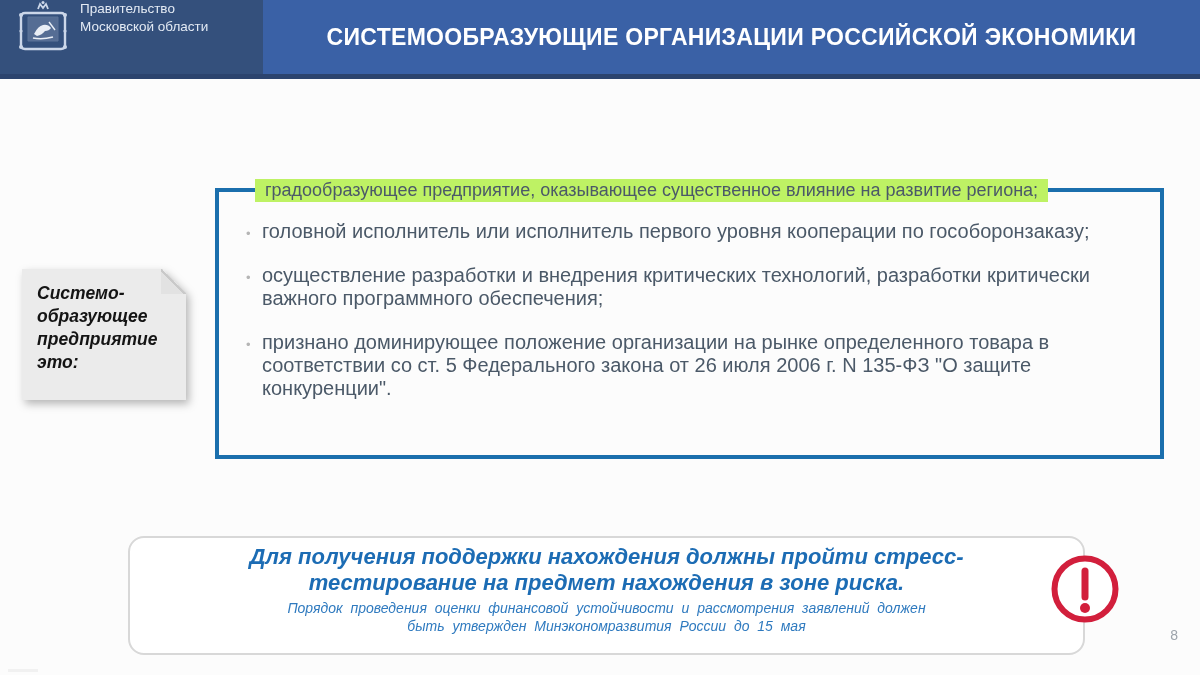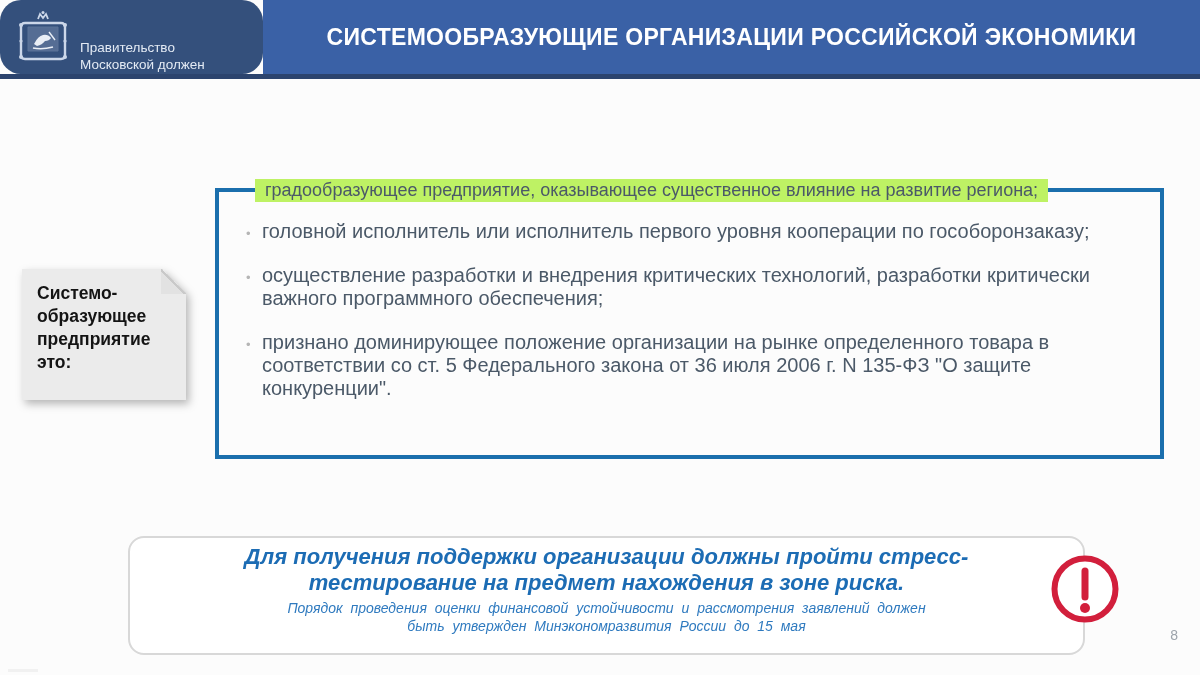--- a/index.html
+++ b/index.html
@@ -2,33 +2,33 @@
 <html lang="ru"><head>
 <meta charset="utf-8">
 <style>
   html,body{margin:0;padding:0;background:#ffffff;}
   .slide{
     position:relative;width:1200px;height:675px;overflow:hidden;
     background:#fcfcfc;font-family:"Liberation Sans",sans-serif;
   }
   
   .header{position:absolute;top:0;left:0;width:1200px;height:74px;display:flex;border-bottom:5px solid #2c446e;}
-  .header-left{width:263px;background:#34507c;display:flex;align-items:flex-end;padding-left:16px;box-sizing:border-box;border-radius:21px;}
+  .header-left{width:263px;background:#34507c;display:flex;align-items:flex-start;padding-left:16px;box-sizing:border-box;}
   .header-right{flex:1;background:#3a61a6;display:flex;align-items:center;justify-content:center;}
   .org-name{margin-left:10px;color:#e3eaf4;font-size:13.5px;line-height:1.3;}
   .slide-title{color:#ffffff;font-size:23px;font-weight:700;letter-spacing:.3px;text-align:center;padding:0 14px;}
   
   .gray-note{position:absolute;left:22px;top:269px;width:164px;height:131px;
     filter:drop-shadow(3px 4px 4px rgba(0,0,0,.28));}
   .gray-note-bg{position:absolute;inset:0;background:#ebebeb;
     clip-path:polygon(0 0,calc(100% - 24px) 0,100% 24px,100% 100%,0 100%);}
   .gray-note-fold{position:absolute;top:0;right:0;width:25px;height:25px;
     background:linear-gradient(225deg,transparent 48%,#c9c9c9 48%,#c9c9c9 55%,#e2e2e2 55%);}
   .gray-note-text{position:relative;padding:13px 6px 0 15px;font-size:17.5px;font-weight:700;
-    color:#141414;line-height:1.32;}
+    color:#141414;line-height:1.32;font-style:italic;}
   
   .main-box{position:absolute;left:215px;top:188px;width:949px;height:271px;
     border:4px solid #1b6fad;box-sizing:border-box;}
   .legend{position:absolute;top:-13px;left:36px;background:#bef264;padding:0 10px;
     font-size:18px;color:#4b5968;white-space:nowrap;line-height:23px;}
   ul.criteria{position:absolute;top:28px;left:26px;width:856px;margin:0;padding:0;list-style:none;}
   ul.criteria li{position:relative;padding-left:17px;margin-bottom:21px;
     font-size:20px;line-height:23px;color:#4b5968;}
   ul.criteria li::before{content:"\2022";position:absolute;left:1px;top:2px;
     color:#b5b5b5;font-size:13px;}
@@ -66,47 +66,47 @@
           <circle cx="5" cy="31" r="1.6" fill="#ccd7e9"></circle>
             <circle cx="49" cy="31" r="1.6" fill="#ccd7e9"></circle>
 
           <path d="M18 34 q4 -8 9 -9 q5 -1 8 3 q-2 3 -6 3 q-3 4 -8 5 Z" fill="#e9eef6"></path>
           <path d="M17 38 q9 2 20 -1" fill="none" stroke="#e9eef6" stroke-width="1.6"></path>
           <path d="M33 22 l6 8" fill="none" stroke="#e9eef6" stroke-width="1.4"></path>
         </svg>
       </span>
       <div class="org-name">
         <div>Правительство</div>
-        <div>Московской должен</div>
+        <div>Московской области</div>
       </div>
     </div>
     <div class="header-right">
       <div class="slide-title">СИСТЕМООБРАЗУЮЩИЕ ОРГАНИЗАЦИИ РОССИЙСКОЙ ЭКОНОМИКИ</div>
     </div>
   </div>
 
   <div class="gray-note">
     <div class="gray-note-bg">
       <div class="gray-note-fold"></div>
     </div>
     <div class="gray-note-text">Системо-образующее предприятие это:</div>
   </div>
 
   <div class="main-box">
     <div class="legend">градообразующее предприятие, оказывающее существенное влияние на развитие региона;</div>
     <ul class="criteria">
       <li>головной исполнитель или исполнитель первого уровня кооперации по гособоронзаказу;</li>
       <li>осуществление разработки и внедрения критических технологий, разработки критически важного программного обеспечения;</li>
-      <li>признано доминирующее положение организации на рынке определенного товара в соответствии со ст. 5 Федерального закона от 36 июля 2006 г. N 135-ФЗ "О защите конкуренции".</li>
+      <li>признано доминирующее положение организации на рынке определенного товара в соответствии со ст. 5 Федерального закона от 26 июля 2006 г. N 135-ФЗ "О защите конкуренции".</li>
     </ul>
   </div>
 
   <div class="callout">
     <div class="callout-headline">
-      <div>Для получения поддержки организации должны пройти стресс-</div>
+      <div>Для получения поддержки нахождения должны пройти стресс-</div>
       <div>тестирование на предмет нахождения в зоне риска.</div>
     </div>
     <div class="callout-note">
       <div>Порядок проведения оценки финансовой устойчивости и рассмотрения заявлений должен</div>
       <div>быть утвержден Минэкономразвития России до 15 мая</div>
     </div>
   </div>
 
   <div class="warning-icon">
     <svg width="74" height="74" viewBox="0 0 74 74" aria-hidden="true">

